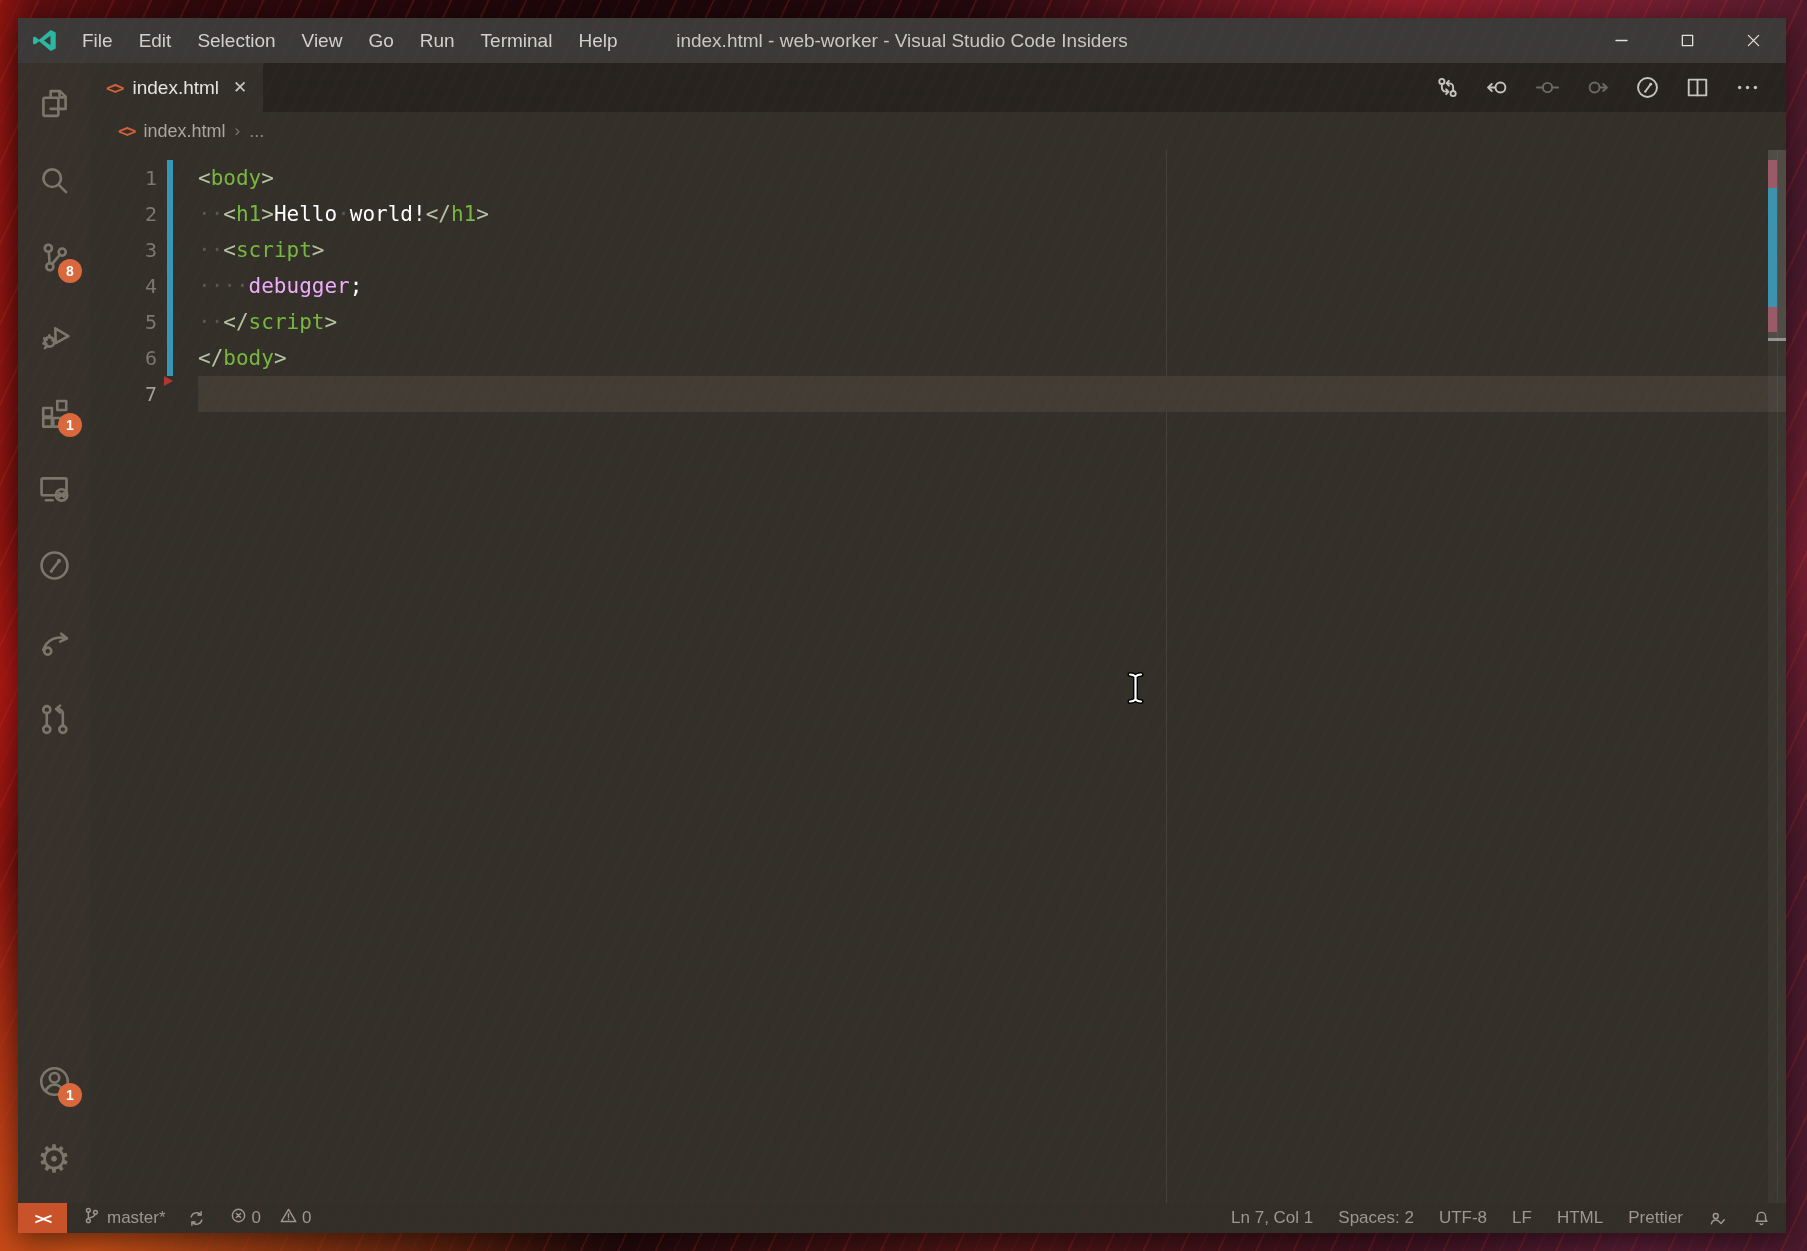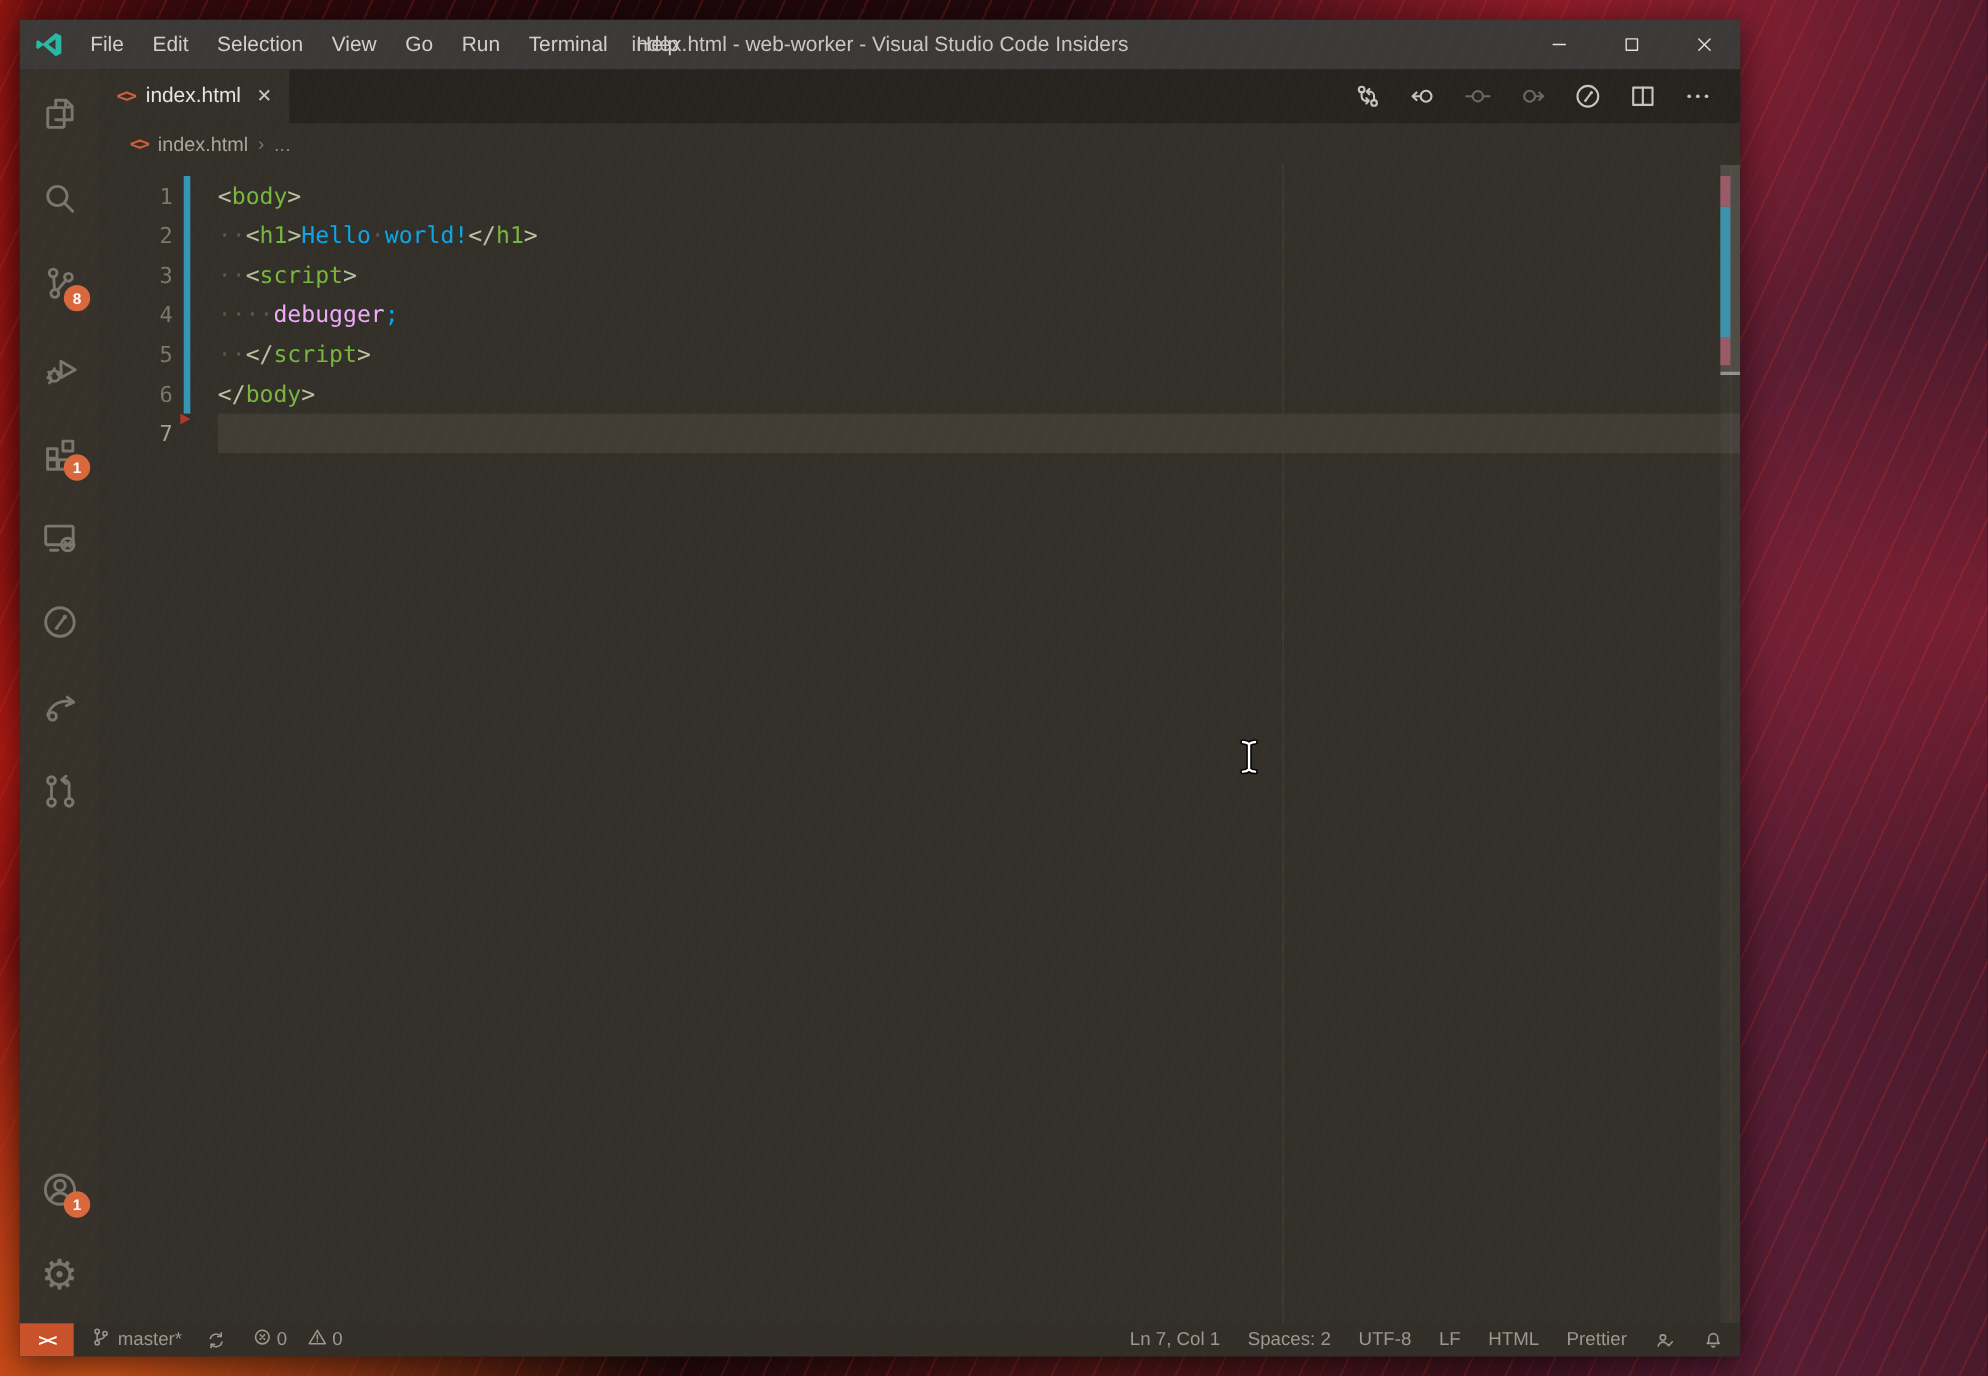--- a/index.html
+++ b/index.html
@@ -6,21 +6,21 @@
   .wallpaper{position:absolute;inset:0;
     background:
       radial-gradient(ellipse at 78% 0%, rgba(210,35,45,.55), transparent 22%),
       radial-gradient(ellipse at 100% 45%, rgba(200,40,60,.35), transparent 30%),
       radial-gradient(ellipse at 5% 100%, rgba(225,95,25,.85), transparent 22%),
       radial-gradient(ellipse at 55% 100%, rgba(120,35,30,.5), transparent 30%),
       radial-gradient(ellipse at 0% 55%, rgba(175,25,20,.9), transparent 18%),
       linear-gradient(90deg,#8c1510 0%,#5e0e10 2%,#30090c 10%,#1c070a 32%,#24090e 55%,#3c1220 76%,#551d33 90%,#4a1a2c 100%);}
   .wallpaper::after{content:"";position:absolute;inset:0;
     background:repeating-linear-gradient(115deg, rgba(235,55,45,.18) 0 2px, transparent 2px 17px, rgba(235,55,45,.07) 17px 19px, transparent 19px 34px);}
-  .window{position:absolute;left:18px;top:18px;width:1564px;height:1215px;background:#33302a;box-shadow:0 6px 28px rgba(0,0,0,.55);display:flex;flex-direction:column;}
+  .window{position:absolute;left:18px;top:18px;width:1768px;height:1215px;background:#33302a;box-shadow:0 6px 28px rgba(0,0,0,.55);display:flex;flex-direction:column;}
   .window::after{content:"";position:absolute;inset:0;pointer-events:none;
     background:repeating-linear-gradient(115deg, rgba(255,90,55,.016) 0 3px, transparent 3px 15px);}
   
   .titlebar{height:45px;background:#3c3a38;display:flex;align-items:center;position:relative;flex:0 0 auto;}
   .app-logo{width:27px;height:27px;margin-left:13px;flex:0 0 auto;}
   .menus{display:flex;margin-left:11px;}
   .menu-item{color:#d2d0ce;font-size:19px;padding:0 13px;line-height:45px;cursor:default;}
   .win-title{position:absolute;left:0;right:0;text-align:center;color:#c9c7c4;font-size:19px;pointer-events:none;}
   .win-controls{margin-left:auto;display:flex;height:100%;}
   .win-btn{width:66px;height:100%;display:flex;align-items:center;justify-content:center;color:#e4e2df;font-size:19px;}
@@ -75,21 +75,21 @@
   .sb-item{display:flex;align-items:center;gap:6px;}
   .sb-item svg{width:19px;height:19px;}
   .remote{width:49px;height:30px;background:var(--accent-remote);color:#fff;display:flex;align-items:center;justify-content:center;font-weight:bold;font-size:16px;letter-spacing:-2px;font-family:"DejaVu Sans Mono",monospace;}
   .sb-branch{margin-left:15px;}
   .sb-sync{margin-left:21px;}
   .sb-problems{margin-left:23px;gap:4px;}
   .sb-problems .gap{width:10px;}
   .sb-right{margin-left:auto;display:flex;align-items:center;gap:25px;padding-right:15px;}
 </style>
 <style>:root{--c-lnum:#7d786d;--c-lnum-active:#a59f94;--c-curline:#413d35;--c-gut-mod:#3596b5;--c-gut-del:#b0392e;--c-ov-mod:#3c93ad;--c-ov-del:#9b5a68;--accent-remote:#c85229;--accent-badge:#d9683c;}
-.tk-tag{color:#78b73e} .tk-punct{color:#b6c2a1} .tk-text{color:#0ea5e9} .tk-keyword{color:#f0abfc} .tk-ws{color:#5a564e}</style></head>
+.tk-tag{color:#78b73e} .tk-punct{color:#b6c2a1} .tk-text{color:#ffffff} .tk-keyword{color:#f0abfc} .tk-ws{color:#5a564e}</style></head>
 <body>
 
 <div class="wallpaper"></div>
 
 <div class="window">
 
   <div class="titlebar">
     <div class="app-logo" id="app-logo"><svg viewBox="0 0 24 24">
           <path d="M17.5 2.6L7.2 11.4 3.4 8.5 1.8 9.3v5.4l1.6.8 3.8-2.9 10.3 8.8 4.5-2.2V4.8z M17.3 7.8v8.4L11.5 12z" fill="#2bb8a2"></path>
         </svg></div>

